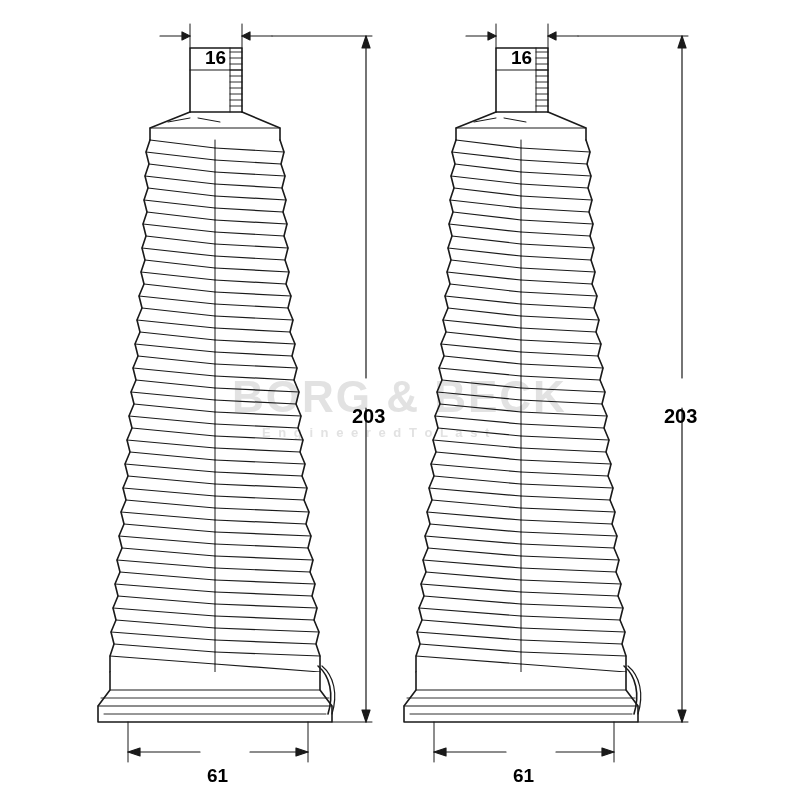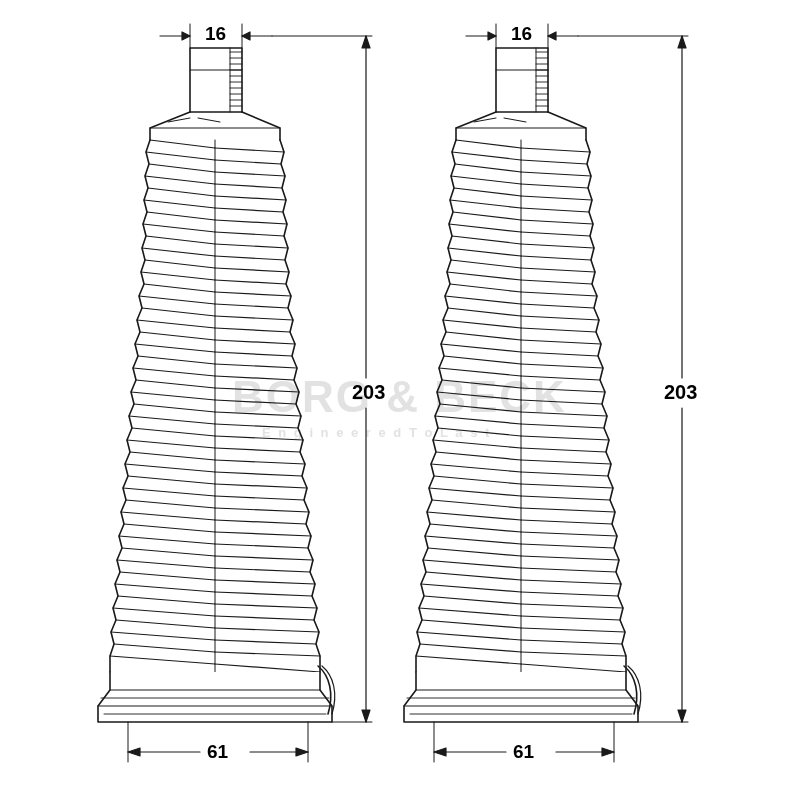--- a/index.html
+++ b/index.html
@@ -5,20 +5,21 @@
   html,body{margin:0;padding:0;}
   body{
     width:800px;height:800px;overflow:hidden;background:#ffffff;
     font-family:"Liberation Sans", sans-serif;
     -webkit-font-smoothing:antialiased;
   }
   #stage{position:relative;width:800px;height:800px;}
   .dim-label{
     position:absolute;font-weight:bold;color:#000;
     font-family:"Liberation Sans", sans-serif;
+    margin-top:24px;
   }
   .wm{
     position:absolute;color:#e2e2e2;font-weight:bold;letter-spacing:2px;
     user-select:none;
   }
   svg{position:absolute;left:0;top:0;}
 </style>
 </head>
 <body>
 

